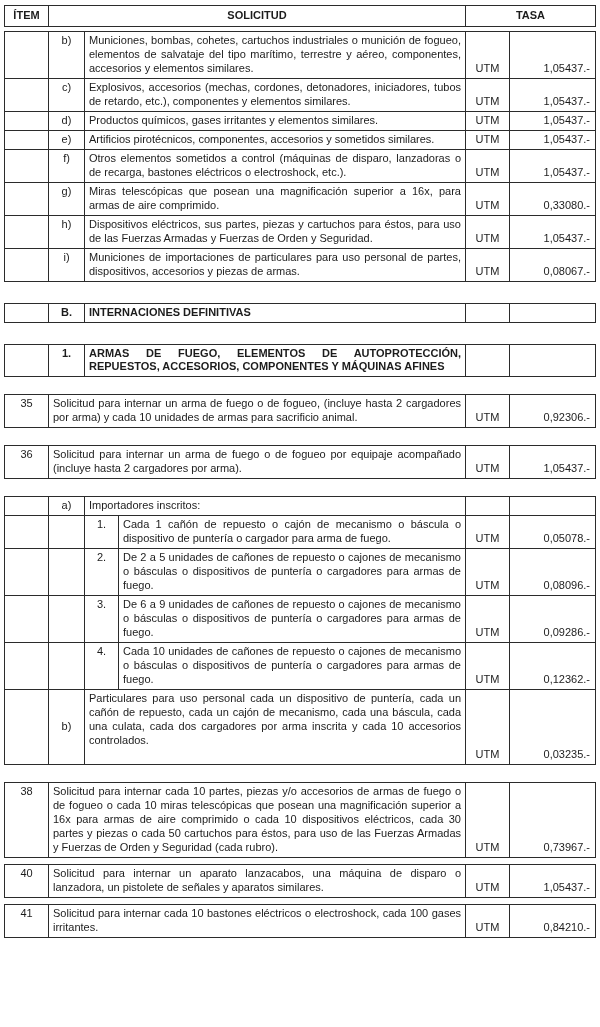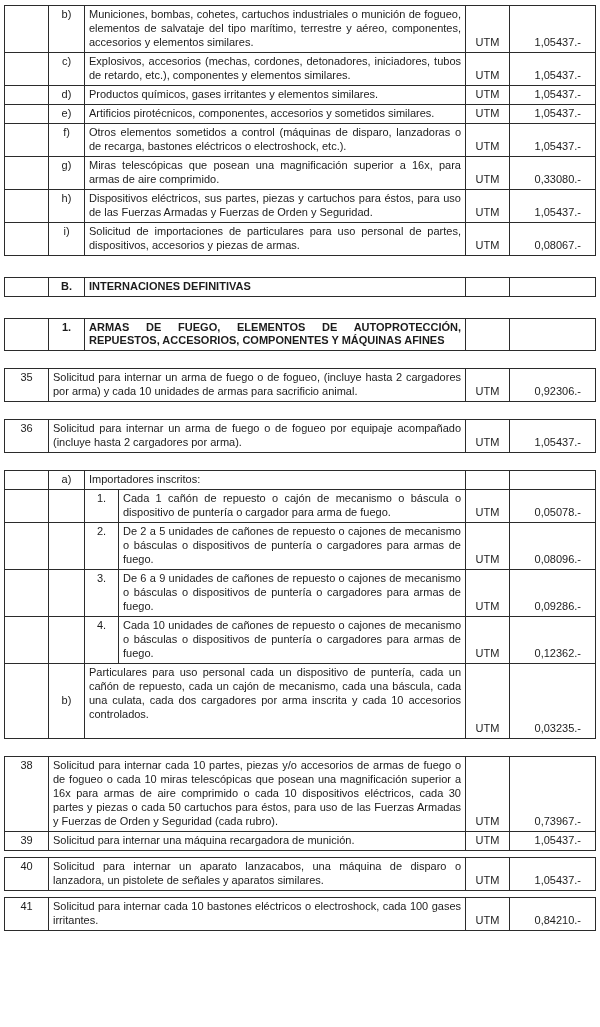--- a/index.html
+++ b/index.html
@@ -28,37 +28,54 @@
   col.c-item   { width: 44px; }
   col.c-letter { width: 36px; }
   col.c-num    { width: 34px; }
   col.c-utm    { width: 44px; }
   col.c-val    { width: 86px; }
 
   td.item { text-align: center; }
   td.lbl  { text-align: center; }
   td.txt  { text-align: justify; }
   td.utm  { text-align: center; vertical-align: bottom; }
-  td.val  { text-align: right; vertical-align: bottom; padding-right: 14px; }
+  td.val  { text-align: right; vertical-align: bottom; padding-right: 5px; }
   td.mid  { vertical-align: middle; }
 
   tr.hdr td { font-weight: bold; text-align: center; vertical-align: middle; height: 16px; }
   tr.bold td { font-weight: bold; }
   tr.tall td { height: 70px; }
 
   .mb-xs { margin-bottom: 4px; }
   .mb-md { margin-bottom: 17px; }
   .mb-lg { margin-bottom: 21px; }
   .mb-sm { margin-bottom: 6px; }
 </style>
 </head>
 <body>
 
 <div class="page">
 
+  <table class="tbl mb-xs">
+    <colgroup>
+        <col class="c-item">
+        <col class="c-letter">
+        <col class="c-num">
+        <col>
+        <col class="c-utm">
+        <col class="c-val">
+      </colgroup>
+    <tbody>
+        <tr class="hdr">
+      <td>ÍTEM</td>
+      <td colspan="3">SOLICITUD</td>
+      <td colspan="2">TASA</td>
+    </tr>
+  </tbody>
+    </table>
 
   <table class="tbl mb-lg">
     <colgroup>
         <col class="c-item">
         <col class="c-letter">
         <col class="c-num">
         <col>
         <col class="c-utm">
         <col class="c-val">
       </colgroup>
@@ -108,21 +125,21 @@
     <tr>
       <td class="item"></td>
       <td class="lbl">h)</td>
       <td colspan="2" class="txt">Dispositivos eléctricos, sus partes, piezas y cartuchos para éstos, para uso de las Fuerzas Armadas y Fuerzas de Orden y Seguridad.</td>
       <td class="utm">UTM</td>
       <td class="val">1,05437.-</td>
     </tr>
     <tr>
       <td class="item"></td>
       <td class="lbl">i)</td>
-      <td colspan="2" class="txt">Solicitud de importaciones de particulares para uso personal de partes, dispositivos, accesorios y piezas de armas.</td>
+      <td colspan="2" class="txt">Municiones de importaciones de particulares para uso personal de partes, dispositivos, accesorios y piezas de armas.</td>
       <td class="utm">UTM</td>
       <td class="val">0,08067.-</td>
     </tr>
   </tbody>
     </table>
 
   <table class="tbl mb-lg">
     <colgroup>
         <col class="c-item">
         <col class="c-letter">
@@ -268,26 +285,20 @@
         <col class="c-utm">
         <col class="c-val">
       </colgroup>
     <tbody>
         <tr>
       <td class="item">38</td>
       <td colspan="3" class="txt">Solicitud para internar cada 10 partes, piezas y/o accesorios de armas de fuego o de fogueo o cada 10 miras telescópicas que posean una magnificación superior a 16x para armas de aire comprimido o cada 10 dispositivos eléctricos, cada 30 partes y piezas o cada 50 cartuchos para éstos, para uso de las Fuerzas Armadas y Fuerzas de Orden y Seguridad (cada rubro).</td>
       <td class="utm">UTM</td>
       <td class="val">0,73967.-</td>
     </tr>
-    <tr>
-      <td class="item">39</td>
-      <td colspan="3" class="txt">Solicitud para internar una máquina recargadora de munición.</td>
-      <td class="utm">UTM</td>
-      <td class="val">1,05437.-</td>
-    </tr>
   </tbody>
     </table>
 
   <table class="tbl mb-sm">
     <colgroup>
         <col class="c-item">
         <col class="c-letter">
         <col class="c-num">
         <col>
         <col class="c-utm">

